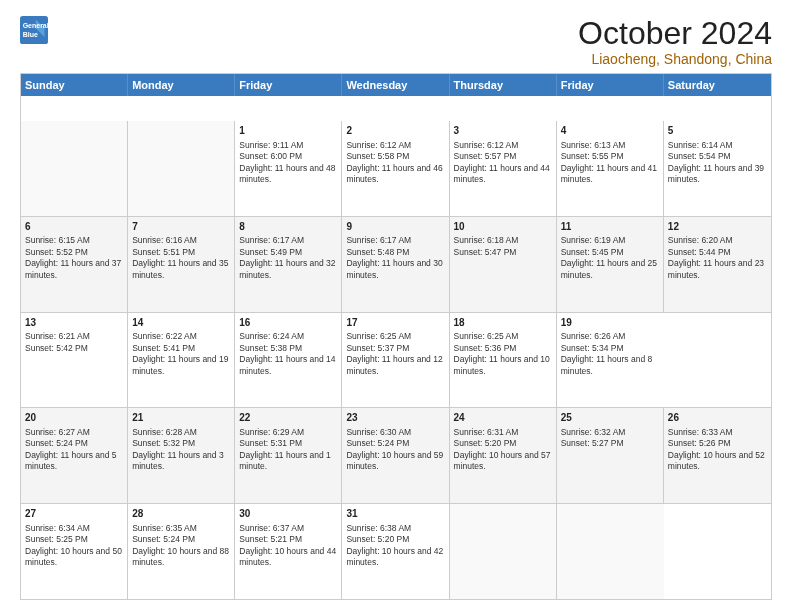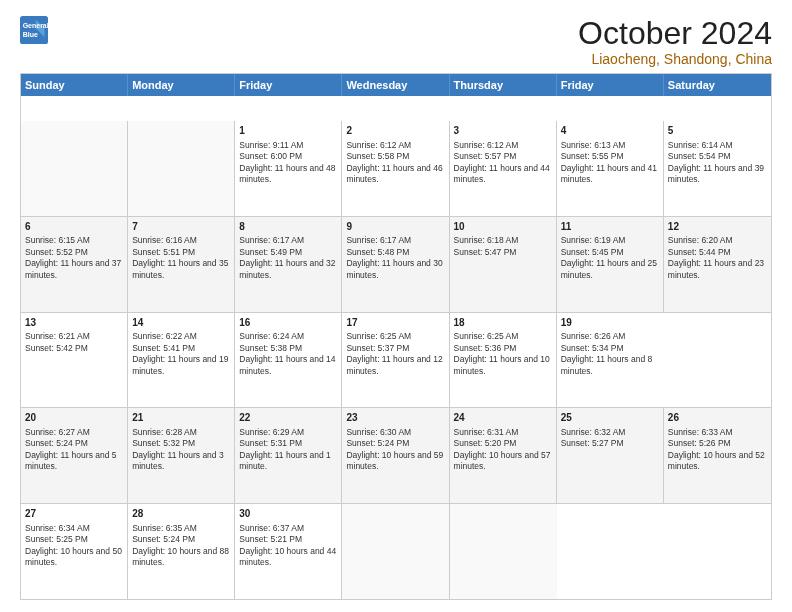--- a/index.html
+++ b/index.html
@@ -298,18 +298,24 @@
             <div>Sunrise: 6:35 AM</div>
             <div>Sunset: 5:24 PM</div>
             <div>Daylight: 10 hours and 88 minutes.</div>
           </div>
           <div class="cal-cell">
             <span class="day-num">30</span>
             <div>Sunrise: 6:37 AM</div>
             <div>Sunset: 5:21 PM</div>
             <div>Daylight: 10 hours and 44 minutes.</div>
           </div>
+          <div class="cal-cell">
+            <span class="day-num">31</span>
+            <div>Sunrise: 6:38 AM</div>
+            <div>Sunset: 5:20 PM</div>
+            <div>Daylight: 10 hours and 42 minutes.</div>
+          </div>
           <div class="cal-cell empty"></div>
           <div class="cal-cell empty"></div>
         </div>
       </div>
   </div>
 </div>
 
 </body></html>

